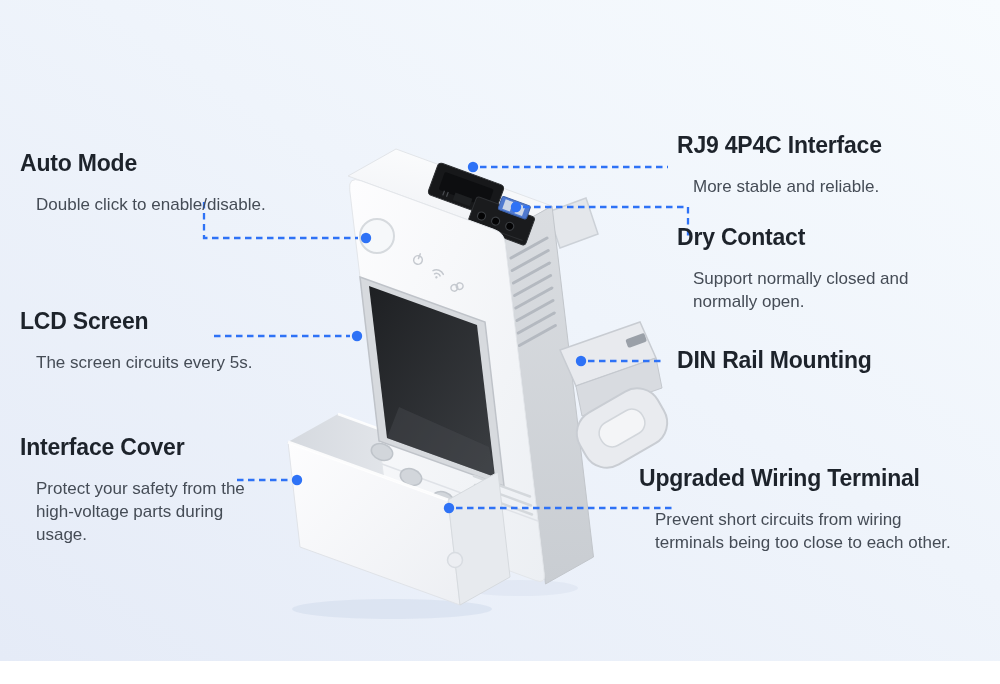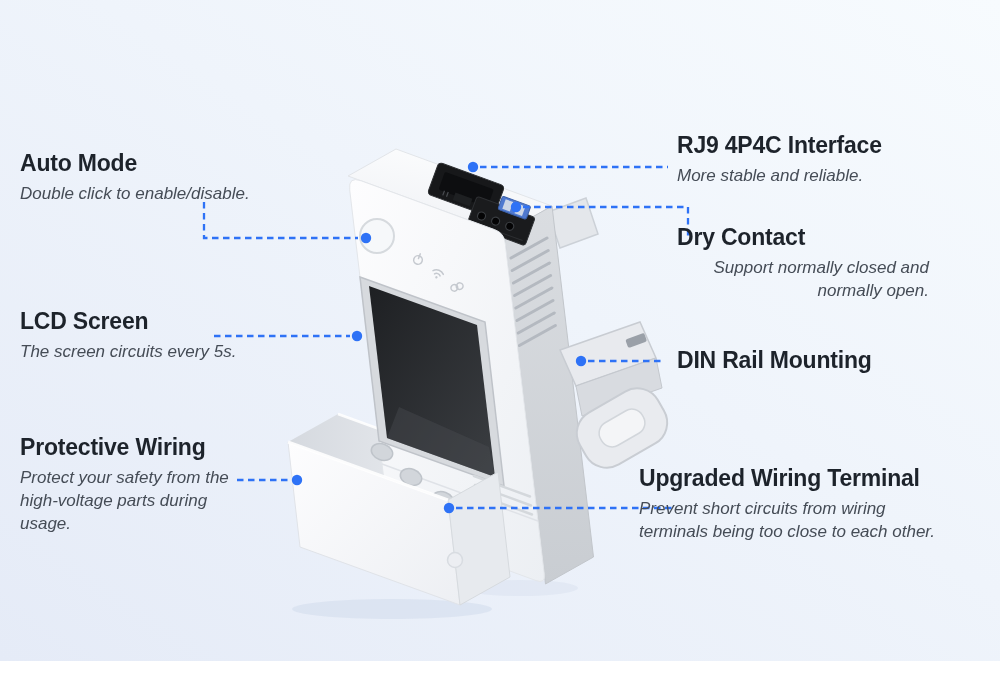--- a/index.html
+++ b/index.html
@@ -14,26 +14,26 @@
   }
   .footer-strip{
     position:absolute;left:0;top:661px;width:1000px;height:23px;background:#ffffff;
   }
   svg.art{position:absolute;left:0;top:0;}
   .co{position:absolute;}
   .co h2{
     font-size:23px;font-weight:700;color:#1d232b;margin:0 0 5px 0;
     letter-spacing:-0.2px;white-space:nowrap;
   }
-  .co p{font-size:17px;color:#454c56;margin:0;line-height:1.36;font-style:italic;}
+  .co p{font-size:17px;color:#454c56;margin:16px;line-height:1.36;}
   #co-auto  {left:20px;top:150px;}
   #co-lcd   {left:20px;top:308px;}
   #co-cover {left:20px;top:434px;} #co-cover p{width:212px;}
   #co-rj9   {left:677px;top:132px;}
-  #co-dry   {left:677px;top:224px;} #co-dry p{width:252px;text-align:right;}
+  #co-dry   {left:677px;top:224px;} #co-dry p{width:252px;}
   #co-din   {left:677px;top:347px;} #co-din p{width:298px;}
   #co-wiring{left:639px;top:465px;} #co-wiring p{width:302px;}
 </style>
 </head>
 <body>
 
 <div class="bg"></div>
 <div class="footer-strip"></div>
 
 <svg class="art" width="1000" height="684" viewBox="0 0 1000 684">
@@ -196,21 +196,21 @@
 
 <div class="co" id="co-auto">
   <h2>Auto Mode</h2>
   <p>Double click to enable/disable.</p>
 </div>
 <div class="co" id="co-lcd">
   <h2>LCD Screen</h2>
   <p>The screen circuits every 5s.</p>
 </div>
 <div class="co" id="co-cover">
-  <h2>Protective Wiring</h2>
+  <h2>Interface Cover</h2>
   <p>Protect your safety from the high-voltage parts during usage.</p>
 </div>
 <div class="co" id="co-rj9">
   <h2>RJ9 4P4C Interface</h2>
   <p>More stable and reliable.</p>
 </div>
 <div class="co" id="co-dry">
   <h2>Dry Contact</h2>
   <p>Support normally closed and normally open.</p>
 </div>

